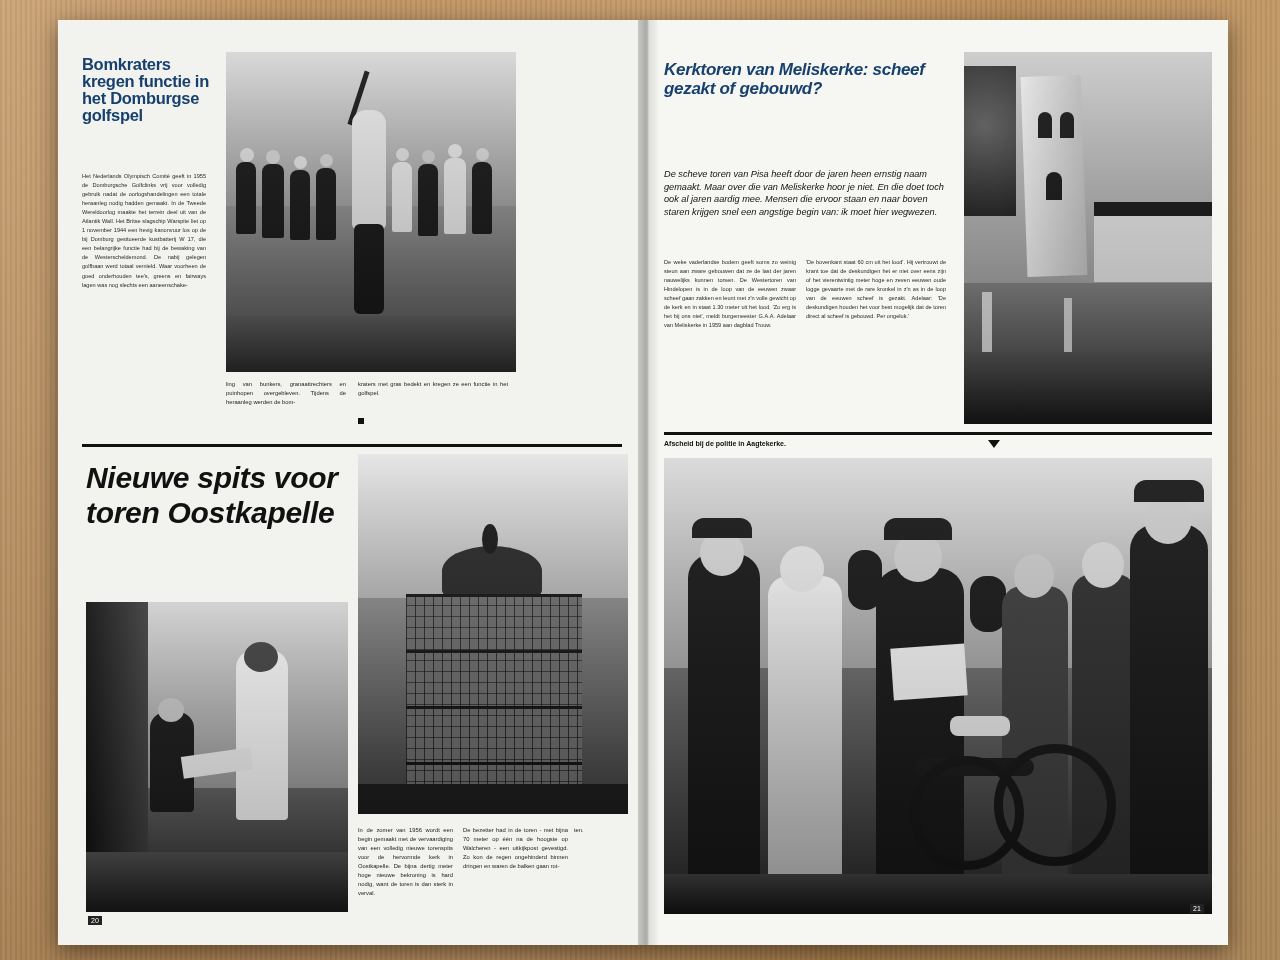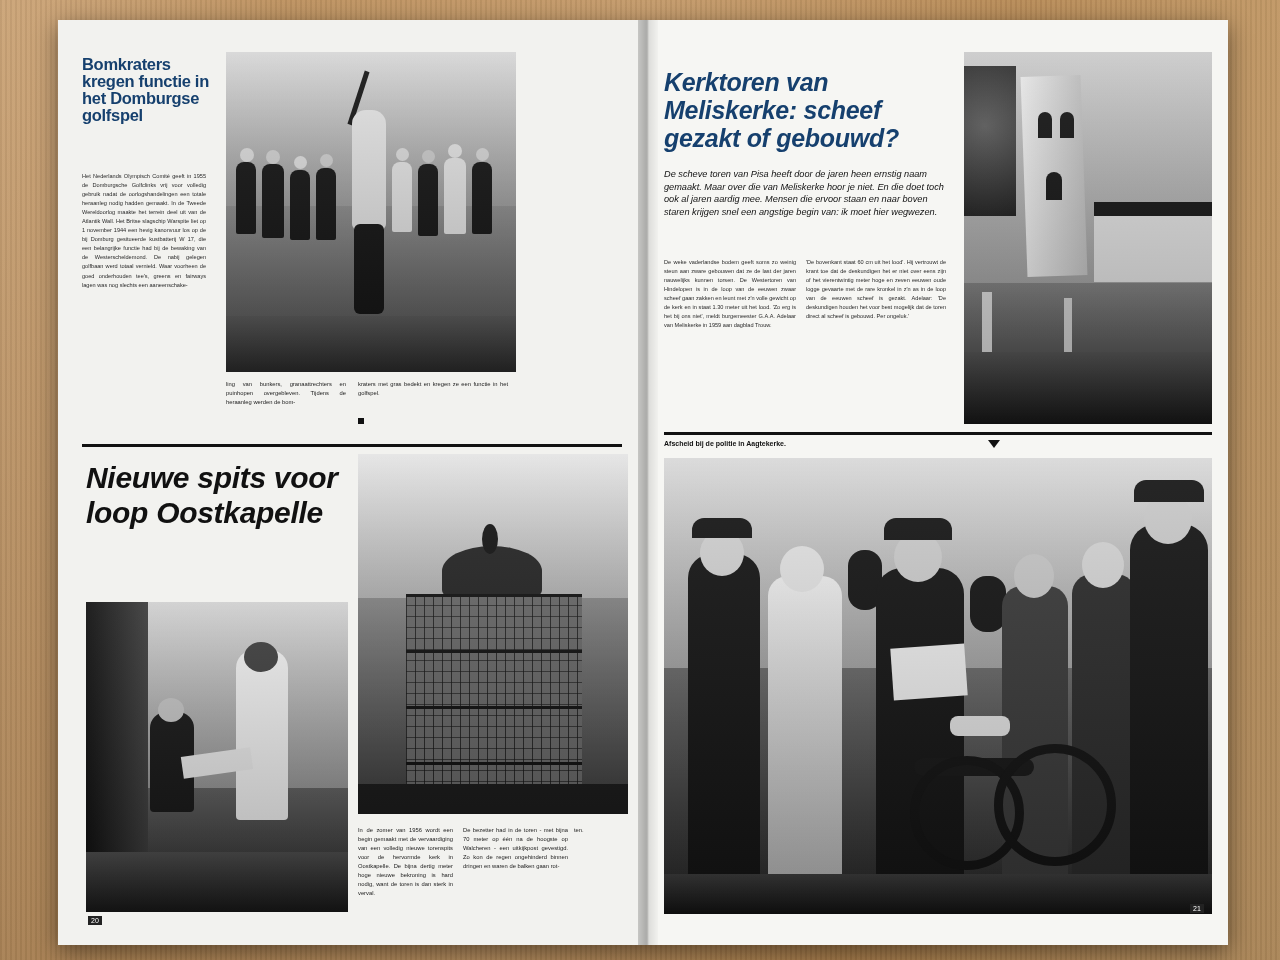--- a/index.html
+++ b/index.html
@@ -75,21 +75,21 @@
   
   #a2-title{position:absolute;left:28px;top:440px;width:260px;font-size:30px;font-style:italic;line-height:1.18;}
   #a2-photoA{position:absolute;left:28px;top:582px;width:262px;height:310px;}
   #a2-photoB{position:absolute;left:300px;top:434px;width:270px;height:360px;}
   #a2-cap1{position:absolute;left:300px;top:806px;width:95px;}
   #a2-cap2{position:absolute;left:405px;top:806px;width:105px;}
   #a2-cap3{position:absolute;left:516px;top:806px;width:52px;}
   #pg-left{left:30px;top:896px;}
 
   
-  #a3-title{position:absolute;left:18px;top:40px;width:280px;font-size:25px;line-height:1.12;font-style:italic;margin-top:8px;}
+  #a3-title{position:absolute;left:18px;top:40px;width:280px;font-size:17px;line-height:1.12;font-style:italic;}
   #a3-lead{position:absolute;left:18px;top:148px;width:282px;}
   #a3-col1{position:absolute;left:18px;top:238px;width:132px;height:170px;}
   #a3-col2{position:absolute;left:160px;top:238px;width:140px;height:170px;}
   #a3-photo{position:absolute;left:318px;top:32px;width:248px;height:372px;}
   #a3-rule{position:absolute;left:18px;top:412px;width:548px;height:3px;}
   #a4-cap{position:absolute;left:18px;top:420px;width:300px;font-size:7px;font-weight:bold;color:#111;}
   #a4-photo{position:absolute;left:18px;top:438px;width:548px;height:456px;}
   #pg-right{left:544px;top:884px;}
   .arrow-down{
     position:absolute;left:342px;top:420px;width:0;height:0;
@@ -147,21 +147,21 @@
       <div class="ph-blob" style="left:250px;top:96px;width:13px;height:13px;background:#d2d2cc"></div>
       <div class="ph-dark" style="left:0;top:264px;width:290px;height:56px;background:linear-gradient(180deg,#5c5c57,#2b2b28)"></div>
     </div>
 
     <div class="caption" id="a1-cap1">ling van bunkers, granaattrechters en puinhopen overgebleven. Tijdens de heraanleg werden de bom-</div>
     <div class="caption" id="a1-cap2">kraters met gras bedekt en kregen ze een functie in het golfspel.</div>
     <span class="sqr" style="position:absolute;left:300px;top:398px"></span>
 
     <div class="rule" id="a1-rule"></div>
 
-    <div class="hl" id="a2-title">Nieuwe spits voor loop Oostkapelle</div>
+    <div class="hl" id="a2-title">Nieuwe spits voor toren Oostkapelle</div>
 
     <div class="photo" id="a2-photoA">
       <div class="ph-sky" style="height:60%;background:linear-gradient(180deg,#cfcfca,#8e8e89)"></div>
       <div class="ph-ground" style="height:40%;background:linear-gradient(180deg,#5a5a55,#232320)"></div>
       <div class="ph-dark" style="left:0;top:0;width:62px;height:310px;background:linear-gradient(90deg,#0d0d0c,#3a3a36)"></div>
       <div class="ph-light" style="left:150px;top:48px;width:52px;height:170px;border-radius:18px 18px 4px 4px;background:#e8e8e3"></div>
       <div class="ph-dark" style="left:158px;top:40px;width:34px;height:30px;border-radius:50%;background:#3b3b36"></div>
       <div class="ph-dark" style="left:64px;top:110px;width:44px;height:100px;border-radius:16px 16px 4px 4px"></div>
       <div class="ph-blob" style="left:72px;top:96px;width:26px;height:24px;background:#bdbdb7"></div>
       <div class="ph-light" style="left:96px;top:150px;width:70px;height:22px;transform:rotate(-8deg)"></div>

